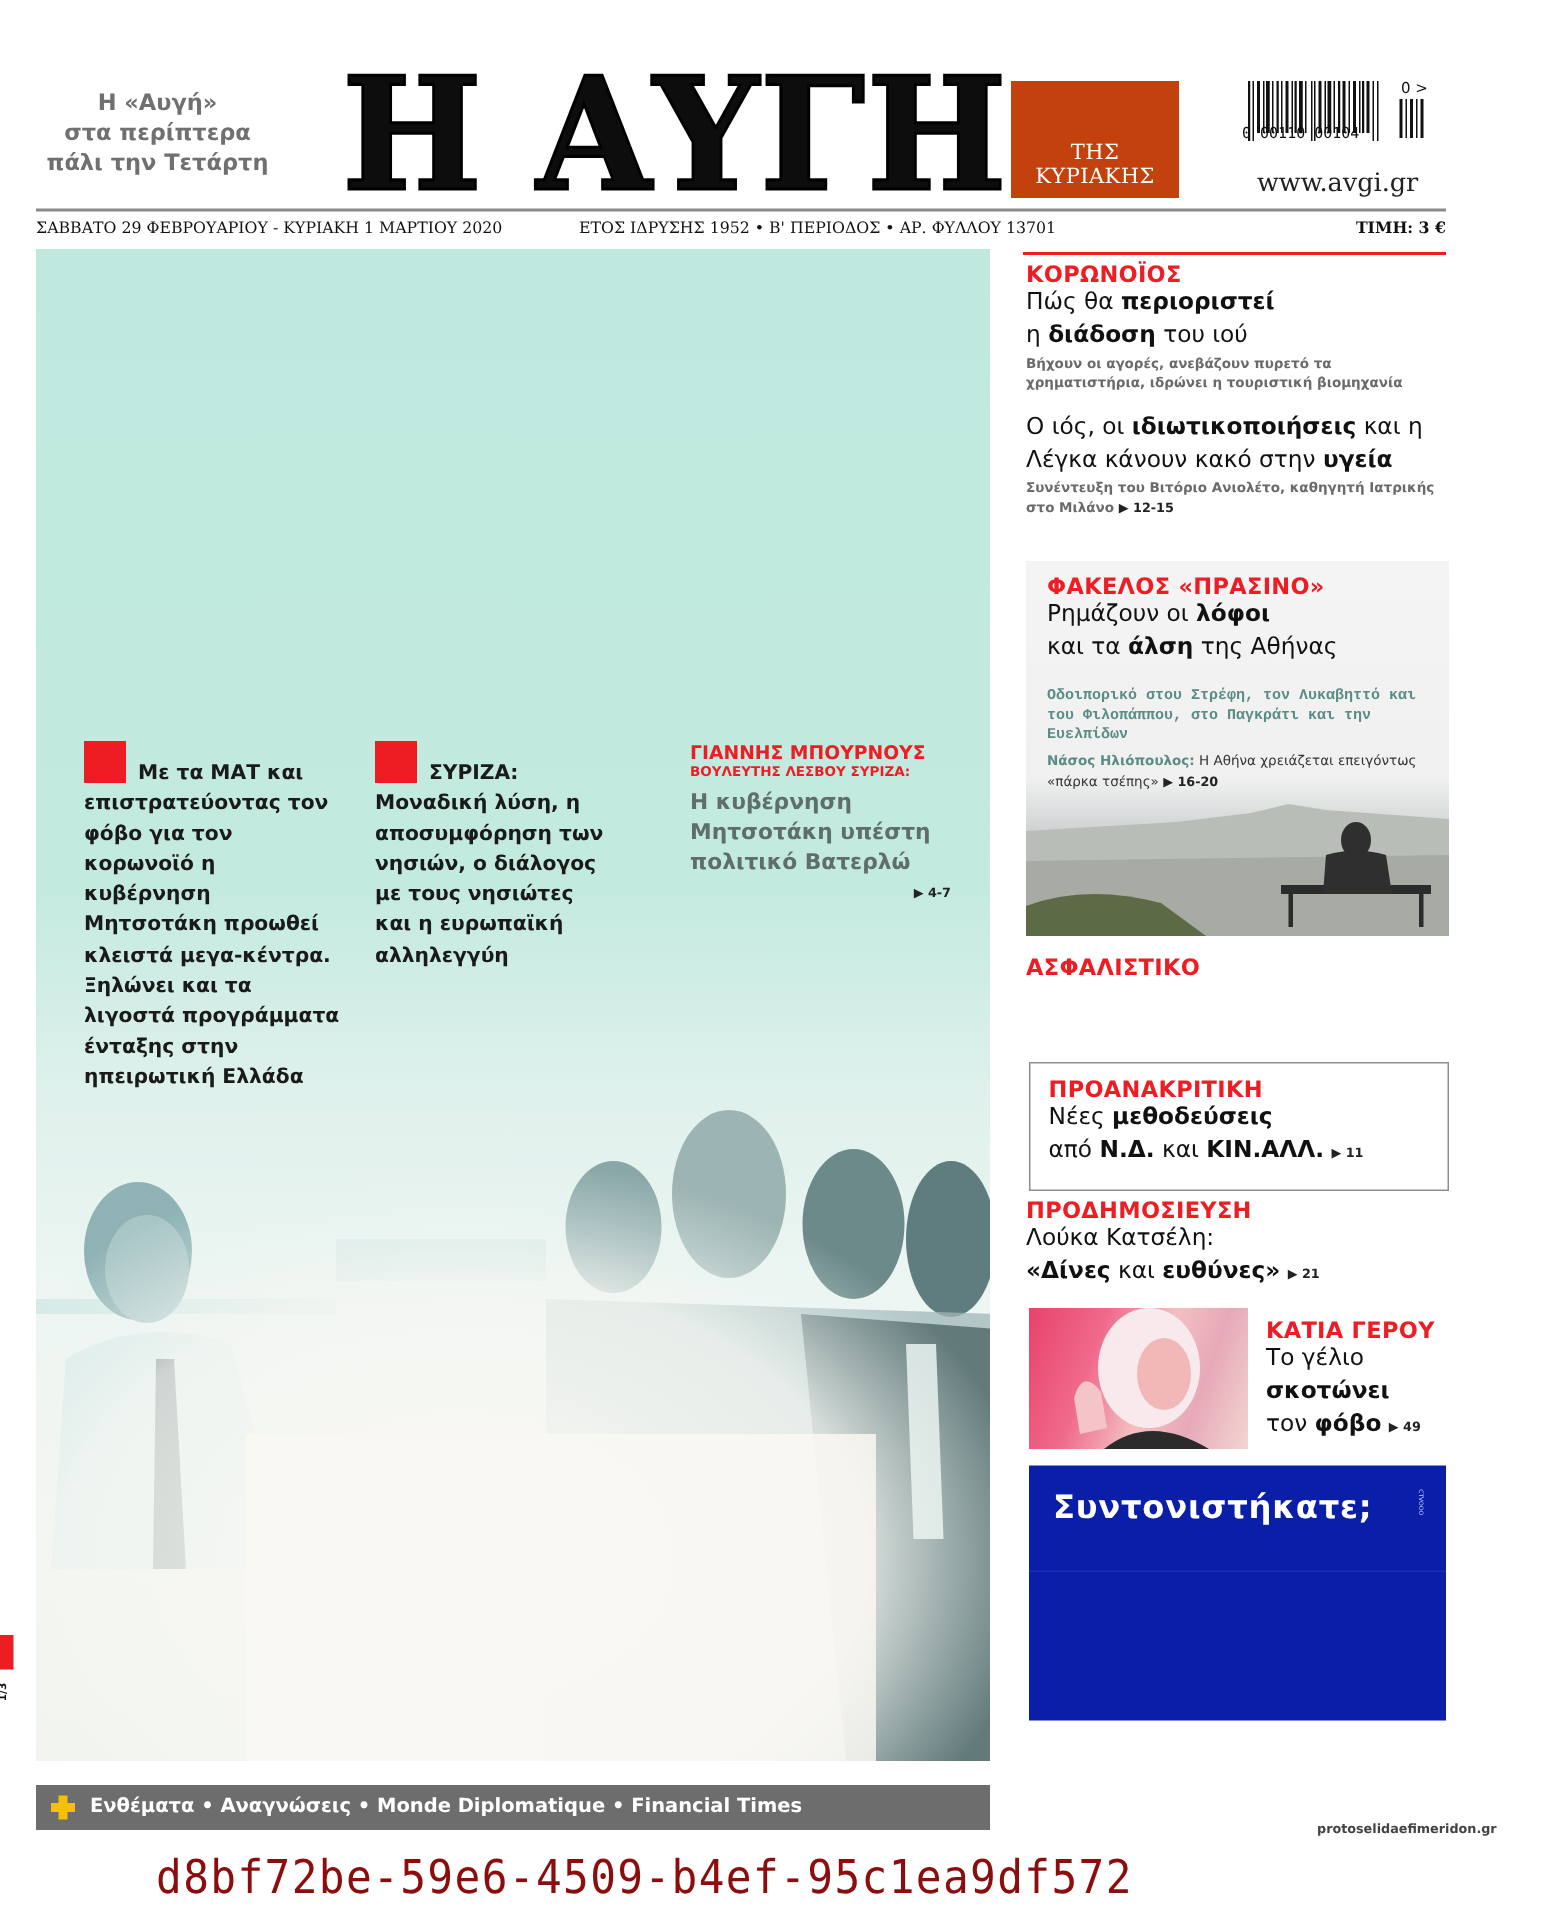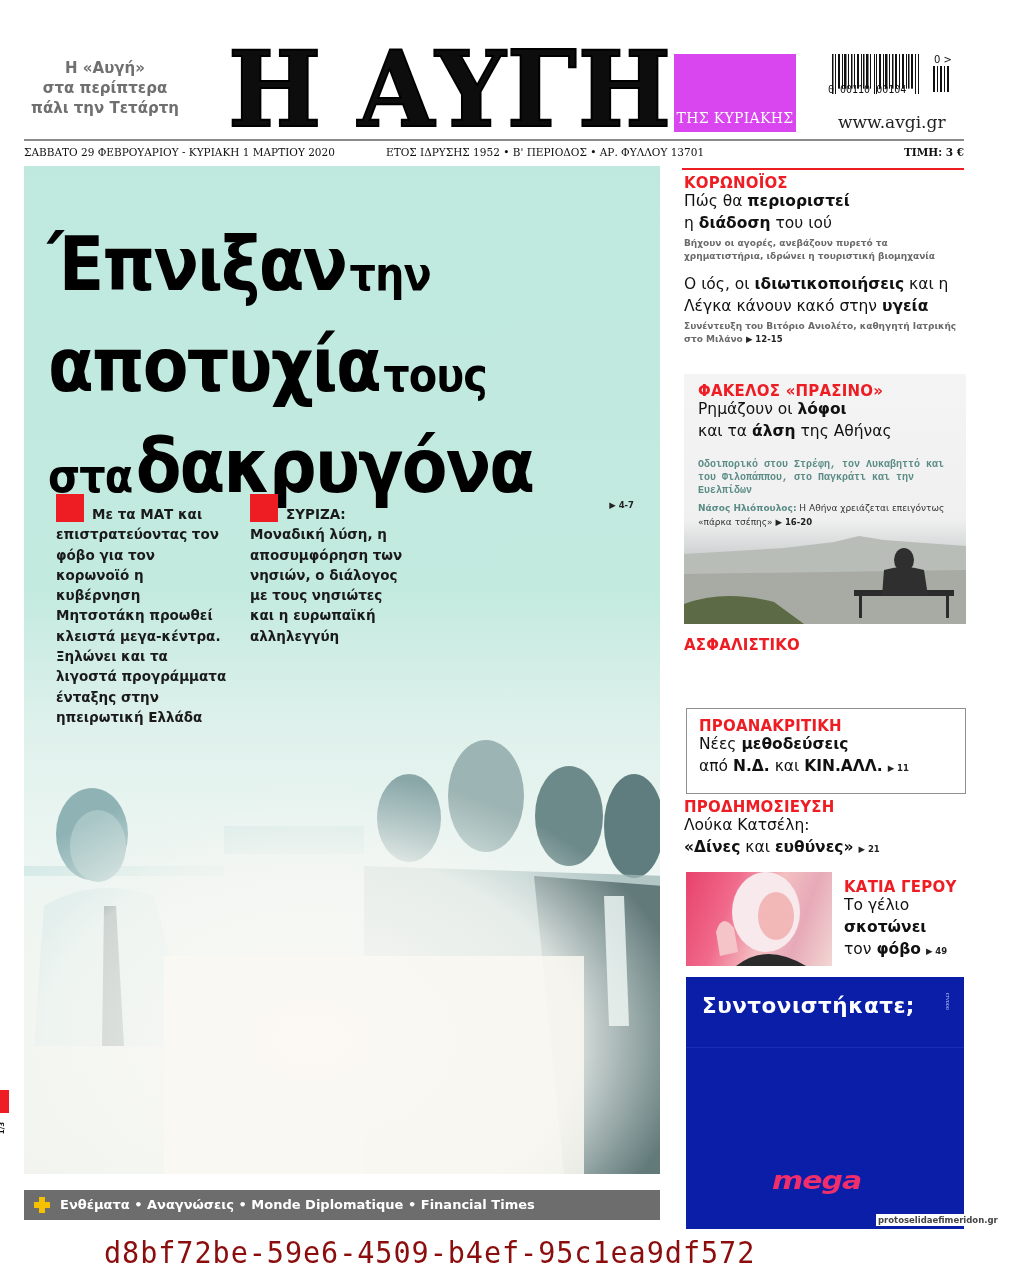--- a/index.html
+++ b/index.html
@@ -5,21 +5,21 @@
   * { box-sizing: border-box; margin: 0; padding: 0; }
   html, body { width: 1028px; height: 1276px; background: #ffffff; overflow: hidden; }
   body { position: relative; font-family: "DejaVu Sans", sans-serif; color: #111; }
 
   
   .promo { position: absolute; left: 30px; top: 58px; width: 150px; text-align: center;
     font-family: "DejaVu Sans", sans-serif; font-weight: bold; font-size: 15px; line-height: 20px; color: #707070; }
   .logo { position: absolute; left: 228px; top: 40px; width: 440px; height: 100px;
     font-family: "DejaVu Serif", serif; font-weight: bold; font-size: 104px; line-height: 100px;
     letter-spacing: 1px; color: #0d0d0d; white-space: nowrap; -webkit-text-stroke: 2px #000; transform: scaleX(0.95); transform-origin: left; }
-  .sunday-box { position: absolute; left: 674px; top: 54px; width: 122px; height: 78px; background: #d946ef; }
+  .sunday-box { position: absolute; left: 674px; top: 54px; width: 112px; height: 78px; background: #c2410c; }
   .sunday-box span { position: absolute; left: 0; right: 0; bottom: 6px; text-align: center; color: #fff;
     font-family: "DejaVu Serif", serif; font-size: 14px; letter-spacing: 0.3px; }
   .barcode { position: absolute; left: 828px; top: 54px; width: 100px; height: 40px; }
   .barcode-digits { position: absolute; left: 828px; top: 84px; font-family: "DejaVu Sans Mono", monospace; font-size: 10px; color: #111; }
   .barcode2 { position: absolute; left: 932px; top: 66px; width: 20px; height: 26px; }
   .barcode2-text { position: absolute; left: 934px; top: 54px; font-size: 10px; font-family: "DejaVu Sans", sans-serif; }
   .site-url { position: absolute; left: 838px; top: 112px; font-family: "DejaVu Serif", serif; font-size: 17px; color: #222; }
   .rule-grey { position: absolute; left: 24px; top: 139px; width: 940px; height: 2px; background: #8a8a8a; }
   .dateline { position: absolute; left: 24px; top: 146px; font-family: "DejaVu Serif", serif; font-size: 10.5px; color: #111; white-space: nowrap; }
   .issue-info { position: absolute; left: 386px; top: 146px; font-family: "DejaVu Serif", serif; font-size: 10.5px; color: #111; white-space: nowrap; }
@@ -79,21 +79,21 @@
   .green-box .byline b { color: #5a8c86; }
   .green-photo { position: absolute; left: 0; top: 160px; width: 282px; height: 90px; }
 
   .boxed { position: absolute; left: 686px; top: 708px; width: 280px; height: 86px; border: 1.5px solid #8f8f8f; padding: 10px 0 0 12px; }
 
   .geroy-photo { position: absolute; left: 686px; top: 872px; width: 146px; height: 94px; overflow: hidden;
     background: linear-gradient(110deg, #e8426a 0%, #f06a8c 30%, #f3c0c2 55%, #e7a9b8 75%, #f2d6d2 100%); }
   .geroy-text { position: absolute; left: 844px; top: 880px; width: 122px; }
   .geroy-text .r-head { font-size: 15.5px; line-height: 22px; }
 
-  .ad { position: absolute; left: 686px; top: 977px; width: 278px; height: 252px; background: #0a1ea8; overflow: hidden; }
+  .ad { position: absolute; left: 686px; top: 977px; width: 278px; height: 170px; background: #0a1ea8; overflow: hidden; }
   .ad-title { position: absolute; left: 16px; top: 16px; color: #fff; font-family: "DejaVu Sans", sans-serif; font-weight: bold; font-size: 21.5px; letter-spacing: 0.5px; }
   .ad-small { position: absolute; right: 8px; top: 22px; font-size: 4px; color: #c8d0ff; transform: rotate(90deg); font-family: "DejaVu Sans", sans-serif; }
   .ad-divider { position: absolute; left: 0; right: 0; top: 70px; height: 1px; background: #1a2fb8; }
   .mega-word { position: absolute; left: 86px; top: 188px; font-family: "DejaVu Sans", sans-serif; font-weight: bold; font-style: italic; font-size: 30px;
     color: #ef2e6b; letter-spacing: -1px; transform: scaleY(0.85); transform-origin: top; }
   .watermark { position: absolute; left: 876px; top: 1214px; background: #fff; color: #444; font-family: "DejaVu Sans", sans-serif; font-weight: bold; font-size: 8.5px; padding: 1px 2px; }
 </style>
 </head>
 <body>
 
@@ -150,43 +150,34 @@
 </svg>
 <div class="barcode2-text">0 &gt;</div>
 <div class="site-url">www.avgi.gr</div>
 <div class="rule-grey"></div>
 <div class="dateline">ΣΑΒΒΑΤΟ 29 ΦΕΒΡΟΥΑΡΙΟΥ - ΚΥΡΙΑΚΗ 1 ΜΑΡΤΙΟΥ 2020</div>
 <div class="issue-info">ΕΤΟΣ ΙΔΡΥΣΗΣ 1952 • Β' ΠΕΡΙΟΔΟΣ •  ΑΡ. ΦΥΛΛΟΥ 13701</div>
 <div class="price">ΤΙΜΗ: 3 €</div>
 
 <div class="main">
 
-  <div class="headline">
-    <span class="hl-line">
-      <span class="big">Έπνιξαν</span>
-      <span class="small">την</span>
-    </span>
-    <span class="hl-line">
-      <span class="big">αποτυχία</span>
-      <span class="small">τους</span>
-    </span>
-    <span class="hl-line">
-      <span class="small">στα</span>
-      <span class="big">δακρυγόνα</span>
-    </span>
-  </div>
 
   <div class="col col1">
     <span class="red-square"></span><span>Με τα ΜΑΤ και επιστρατεύοντας τον φόβο για τον κορωνοϊό η κυβέρνηση Μητσοτάκη προωθεί κλειστά μεγα-κέντρα. Ξηλώνει και τα λιγοστά προγράμματα ένταξης στην ηπειρωτική Ελλάδα</span>
   </div>
   <div class="col col2">
     <span class="red-square"></span><span>ΣΥΡΙΖΑ: Μοναδική λύση, η αποσυμφόρηση των νησιών, ο διάλογος με τους νησιώτες και η ευρωπαϊκή αλληλεγγύη</span>
   </div>
 
   <div class="quotes">
+    <div class="q-block">
+      <div class="q-name">ΓΙΑΝΝΗΣ ΜΠΟΥΡΝΟΥΣ</div>
+      <div class="q-role">ΒΟΥΛΕΥΤΗΣ ΛΕΣΒΟΥ ΣΥΡΙΖΑ:</div>
+      <div class="q-text">Η κυβέρνηση Μητσοτάκη υπέστη πολιτικό Βατερλώ</div>
+    </div>
     <span class="pageref">▶ 4-7</span>
   </div>
 
   <svg class="photo" viewBox="0 0 636 448" preserveAspectRatio="none">
     <defs>
       <radialGradient id="fog" cx="45%" cy="70%" r="60%">
         <stop offset="0%" stop-color="#fbfaf5" stop-opacity="1"></stop>
         <stop offset="70%" stop-color="#f3f6f2" stop-opacity="0.8"></stop>
         <stop offset="100%" stop-color="#e6f1ee" stop-opacity="0"></stop>
       </radialGradient>

